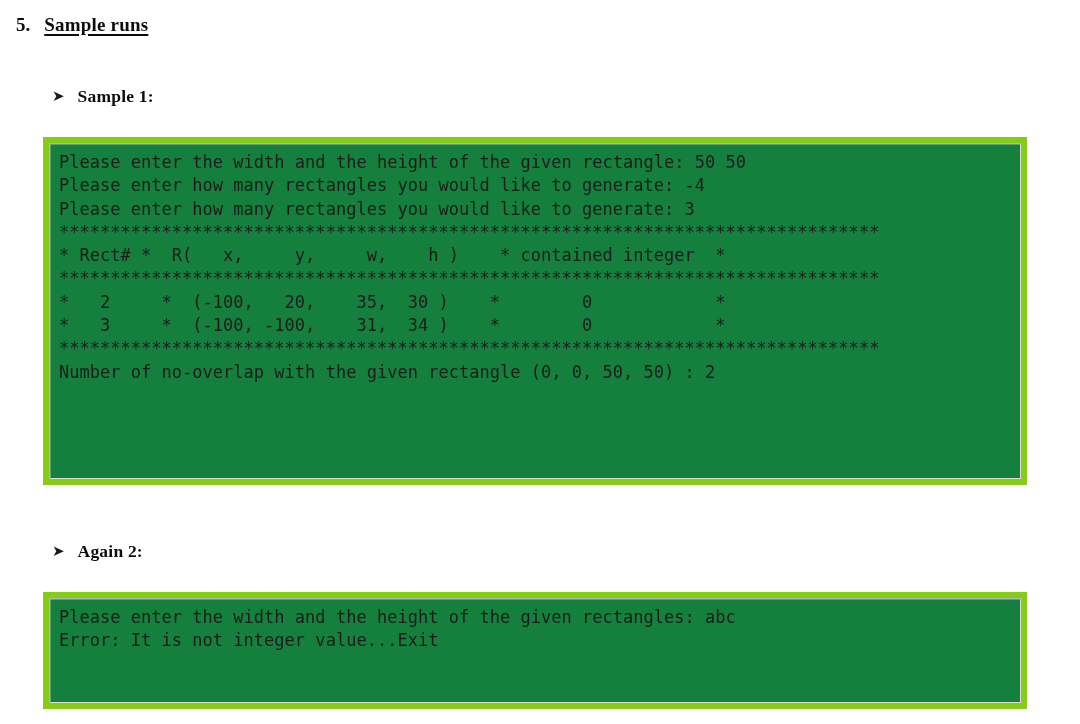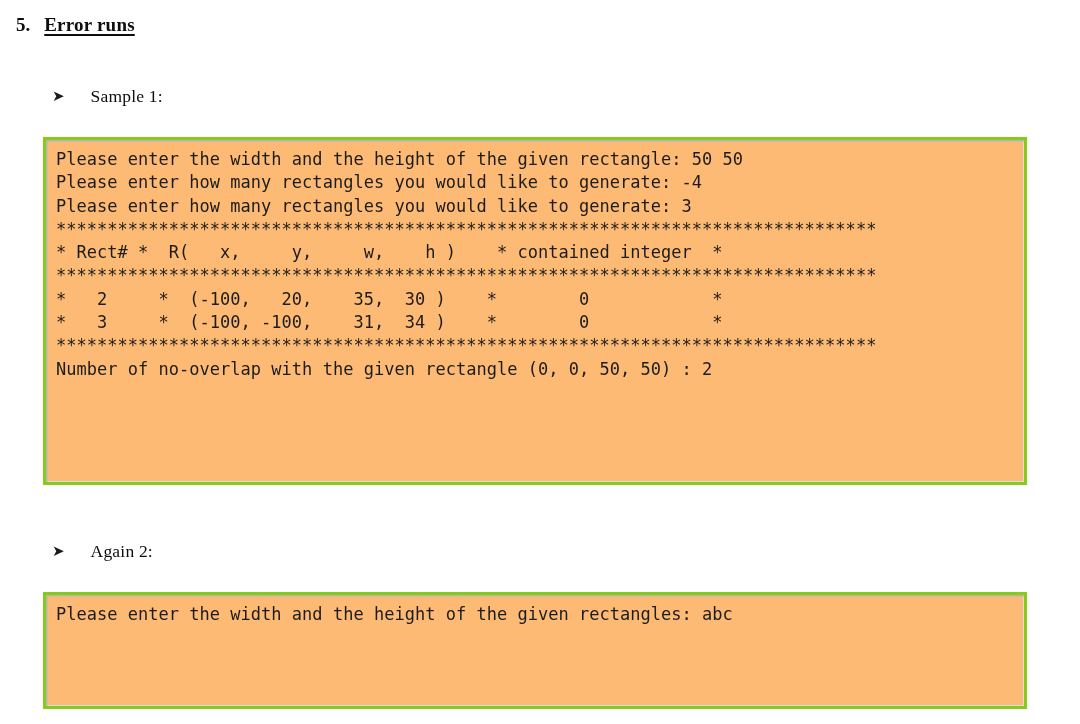--- a/index.html
+++ b/index.html
@@ -64,31 +64,30 @@
     font-family: "DejaVu Sans", sans-serif;
     font-size: 15px;
     line-height: 1;
     color: #1a1a1a;
     position: relative;
     top: -1px;
   }
   .sub-heading-label {
     font-family: "Liberation Serif", serif;
     font-size: 17.5px;
-    font-weight: normal;
+    font-weight: bold;
     color: #0d0d0d;
     letter-spacing: 0.2px;
-    margin-left: 13px;
   }
 
   
   .console-box {
     position: absolute;
-    background: #fdba74;
-    border: 3px solid #84cc16;
+    background: #15803d;
+    border: 6px solid #84cc16;
     box-shadow: 1.5px 1.5px 0 0 #b6b6b6 inset, -1px -1px 0 0 #dcdcdc inset;
     box-sizing: border-box;
     overflow: hidden;
   }
   .console-box.box1 {
     left: 43px;
     top: 137px;
     width: 984px;
     height: 348px;
     padding: 8px 0 0 10px;
@@ -111,21 +110,21 @@
     font-weight: 400;
   }
 </style>
 </head>
 <body>
 
 <div class="page">
 
   <div class="section-heading">
     <span class="section-number">5.</span>
-    <span class="section-title">Error runs</span>
+    <span class="section-title">Sample runs</span>
   </div>
 
   <div class="sub-heading s1">
     <span class="arrow-bullet">➤</span>
     <span class="sub-heading-label">Sample 1:</span>
   </div>
 
   <div class="console-box box1">
     <div class="console-line">Please enter the width and the height of the given rectangle: 50 50</div>
     <div class="console-line">Please enter how many rectangles you would like to generate: -4</div>
@@ -139,15 +138,16 @@
     <div class="console-line">Number of no-overlap with the given rectangle (0, 0, 50, 50) : 2</div>
   </div>
 
   <div class="sub-heading s2">
     <span class="arrow-bullet">➤</span>
     <span class="sub-heading-label">Again 2:</span>
   </div>
 
   <div class="console-box box2">
     <div class="console-line">Please enter the width and the height of the given rectangles: abc</div>
+    <div class="console-line">Error: It is not integer value...Exit</div>
   </div>
 
 </div>
 
 </body></html>

